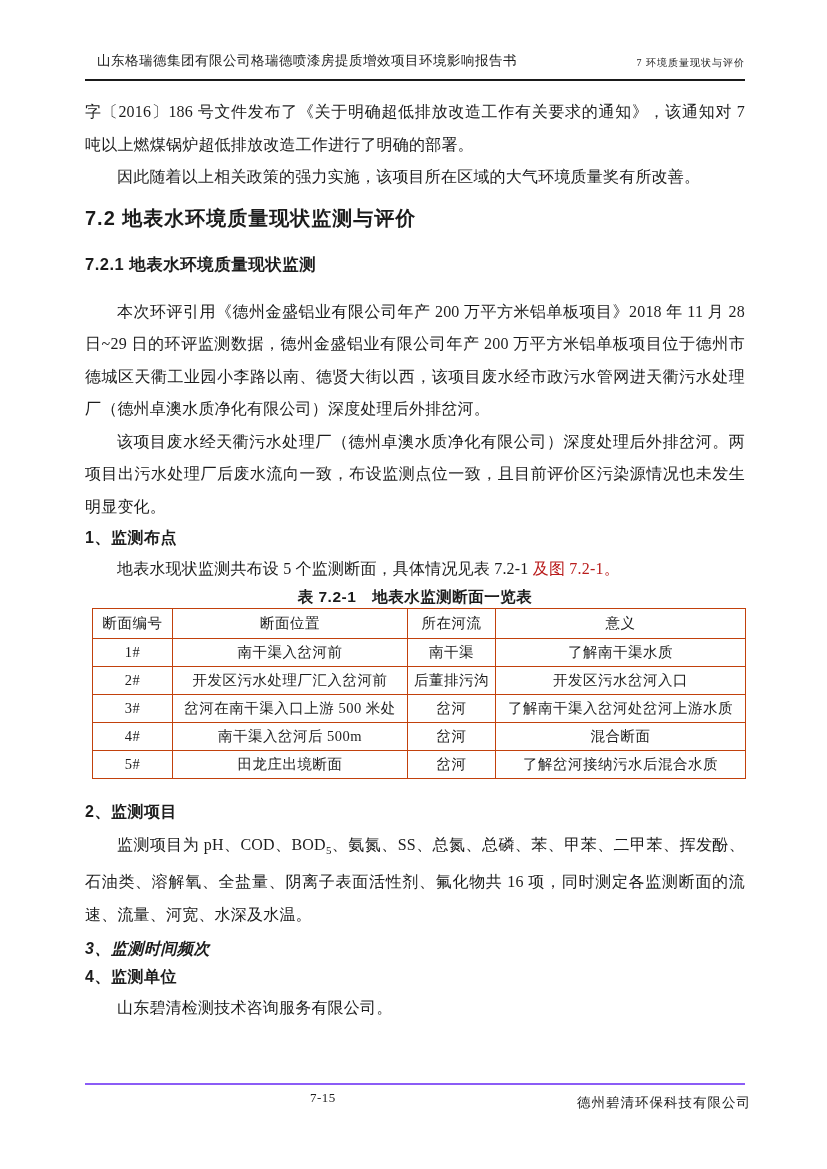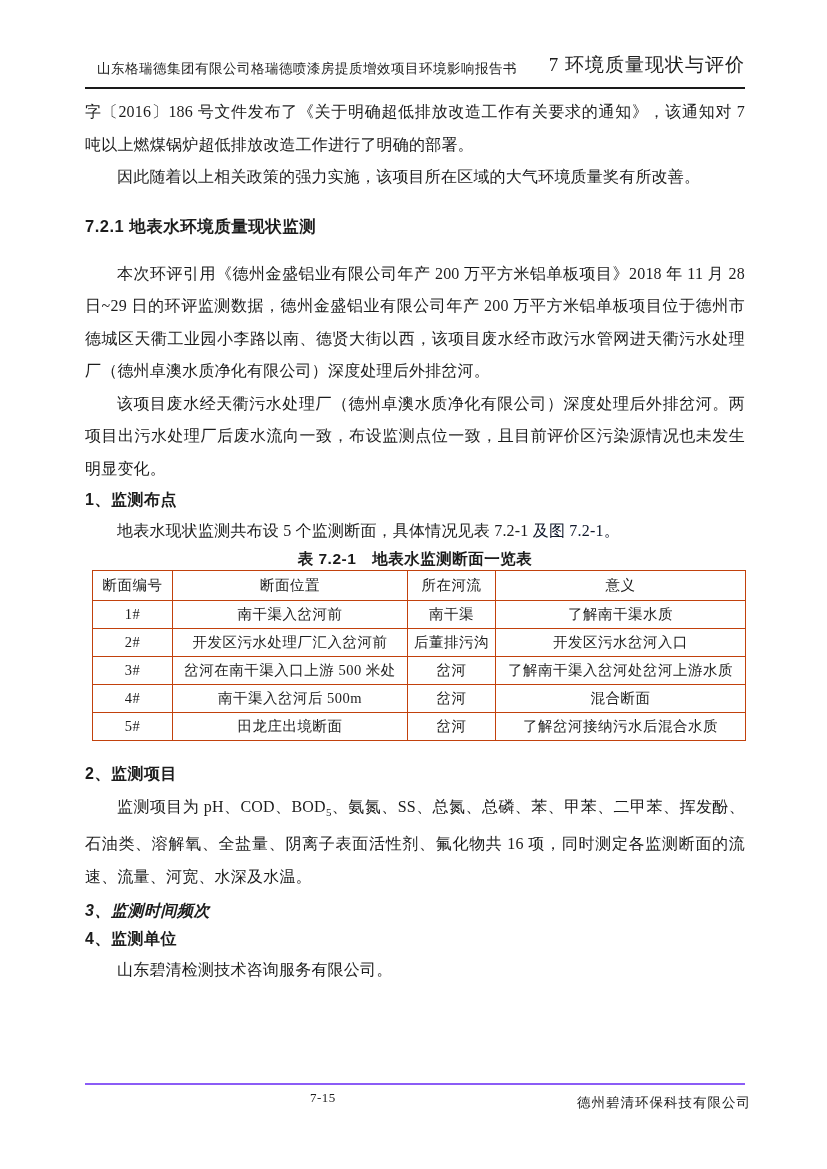--- a/index.html
+++ b/index.html
@@ -12,31 +12,31 @@
     overflow:hidden;
   }
   
   .hdr{
     position:absolute;left:85px;top:52px;width:660px;
     border-bottom:2px solid #1a1a1a;
     padding-bottom:9px;
   }
   .hdr-row{display:flex;justify-content:space-between;align-items:flex-end;}
   .hdr-left{font-size:13.5px;padding-left:12px;letter-spacing:.5px;}
-  .hdr-right{font-size:19px;letter-spacing:1px;}
+  .hdr-right{font-size:10px;letter-spacing:1px;}
   
   .content{position:absolute;left:85px;top:96px;width:660px;}
   .content p{
     margin:0;
     font-size:16px;line-height:32.5px;
     text-align:justify;
     letter-spacing:.2px;
   }
   p.indent{text-indent:2em;}
-  .red{color:#0f172a;}
+  .red{color:#b91c1c;}
   h1.h72{
     margin:11px 0 0 0;
     font-family:"Liberation Sans", sans-serif;
     font-size:20px;font-weight:bold;line-height:27px;
     letter-spacing:1px;
   }
   h2.h721{
     margin:21px 0 0 0;
     font-family:"Liberation Sans", sans-serif;
     font-size:16.5px;font-weight:bold;line-height:22px;
@@ -100,20 +100,21 @@
       <span class="hdr-left">山东格瑞德集团有限公司格瑞德喷漆房提质增效项目环境影响报告书</span>
       <span class="hdr-right">7 环境质量现状与评价</span>
     </div>
   </div>
 
   <div class="content">
 
     <p>字〔2016〕186 号文件发布了《关于明确超低排放改造工作有关要求的通知》，该通知对 7 吨以上燃煤锅炉超低排放改造工作进行了明确的部署。</p>
     <p class="indent">因此随着以上相关政策的强力实施，该项目所在区域的大气环境质量奖有所改善。</p>
 
+    <h1 class="h72">7.2 地表水环境质量现状监测与评价</h1>
     <h2 class="h721">7.2.1 地表水环境质量现状监测</h2>
 
     <p class="indent" style="margin-top:21px;">本次环评引用《德州金盛铝业有限公司年产 200 万平方米铝单板项目》2018 年 11 月 28 日~29 日的环评监测数据，德州金盛铝业有限公司年产 200 万平方米铝单板项目位于德州市德城区天衢工业园小李路以南、德贤大街以西，该项目废水经市政污水管网进天衢污水处理厂（德州卓澳水质净化有限公司）深度处理后外排岔河。</p>
     <p class="indent">该项目废水经天衢污水处理厂（德州卓澳水质净化有限公司）深度处理后外排岔河。两项目出污水处理厂后废水流向一致，布设监测点位一致，且目前评价区污染源情况也未发生明显变化。</p>
 
     <h3 class="item">1、监测布点</h3>
     <p class="indent tight"><span>地表水现状监测共布设 5 个监测断面，具体情况见表 7.2-1 </span><span class="red">及图 7.2-1。</span></p>
 
     <div class="caption">表 7.2-1　地表水监测断面一览表</div>
 

